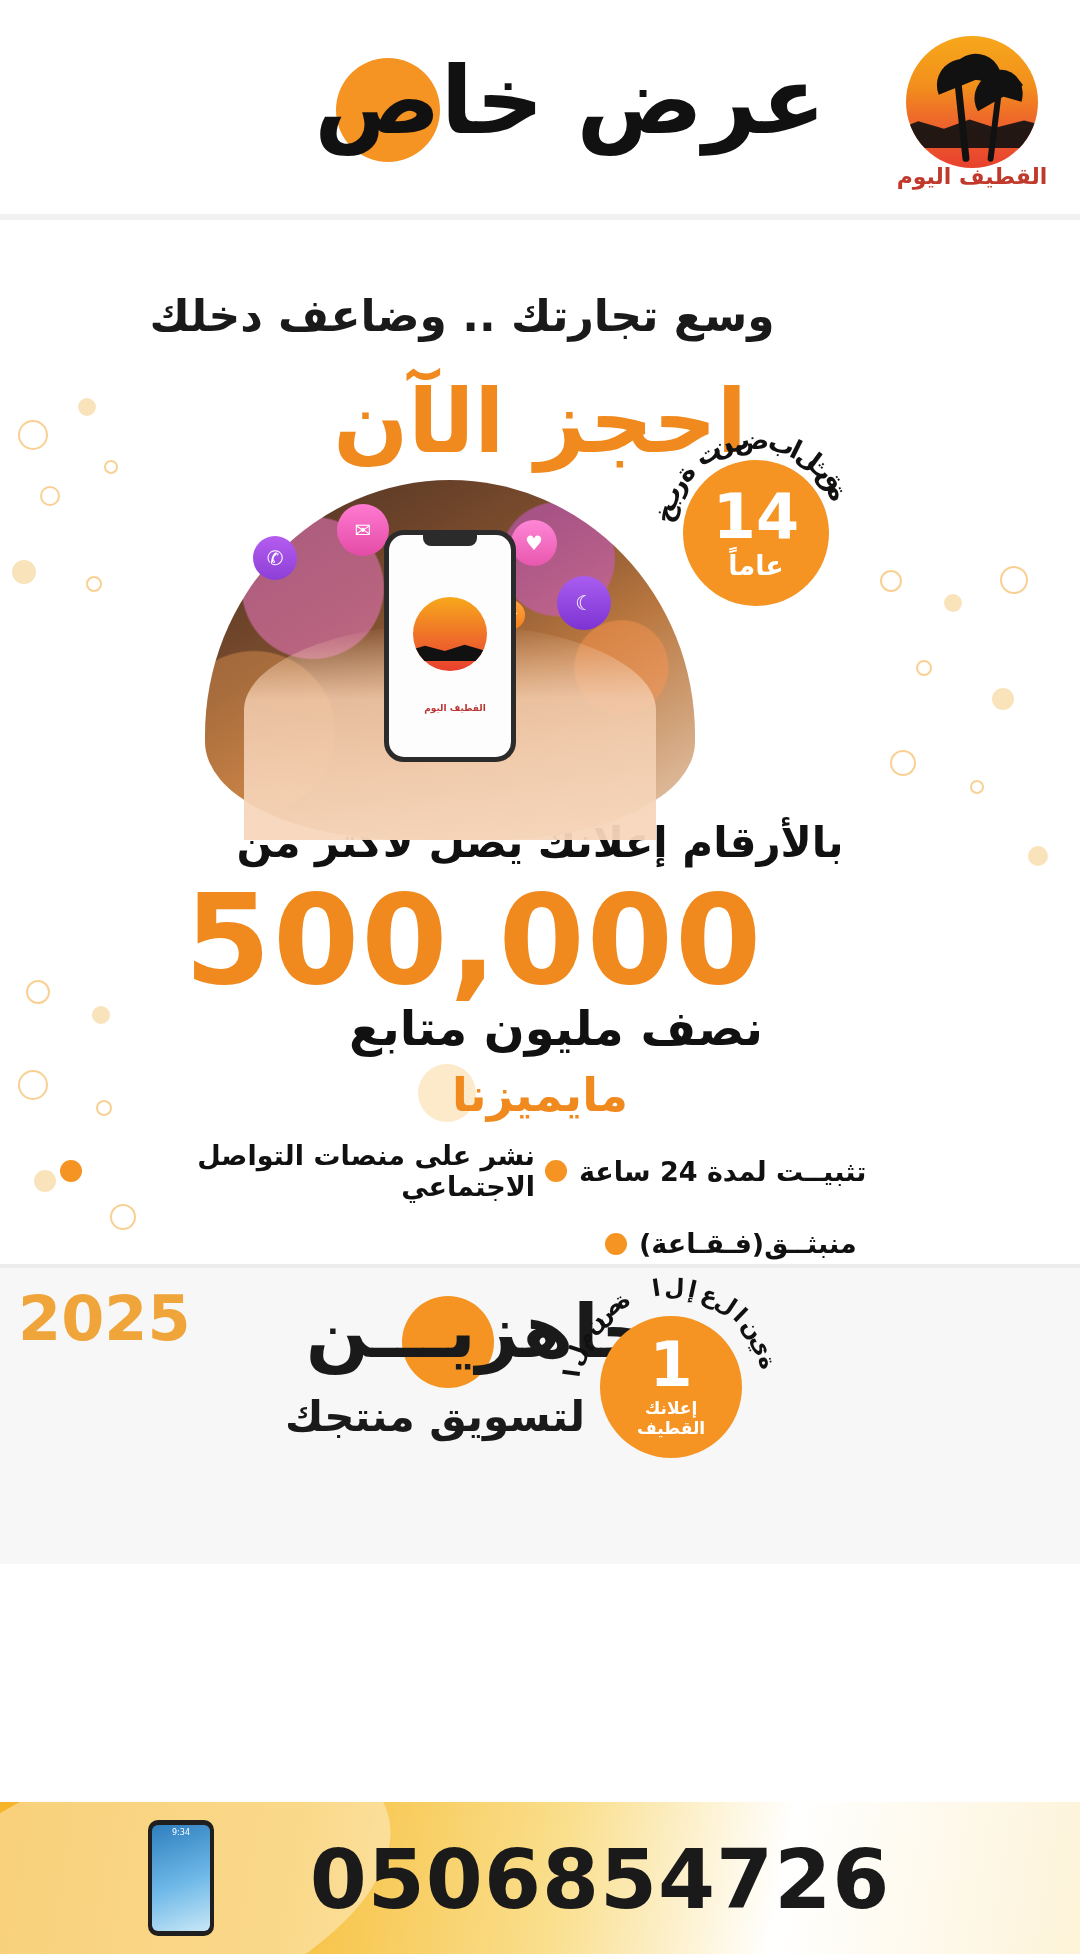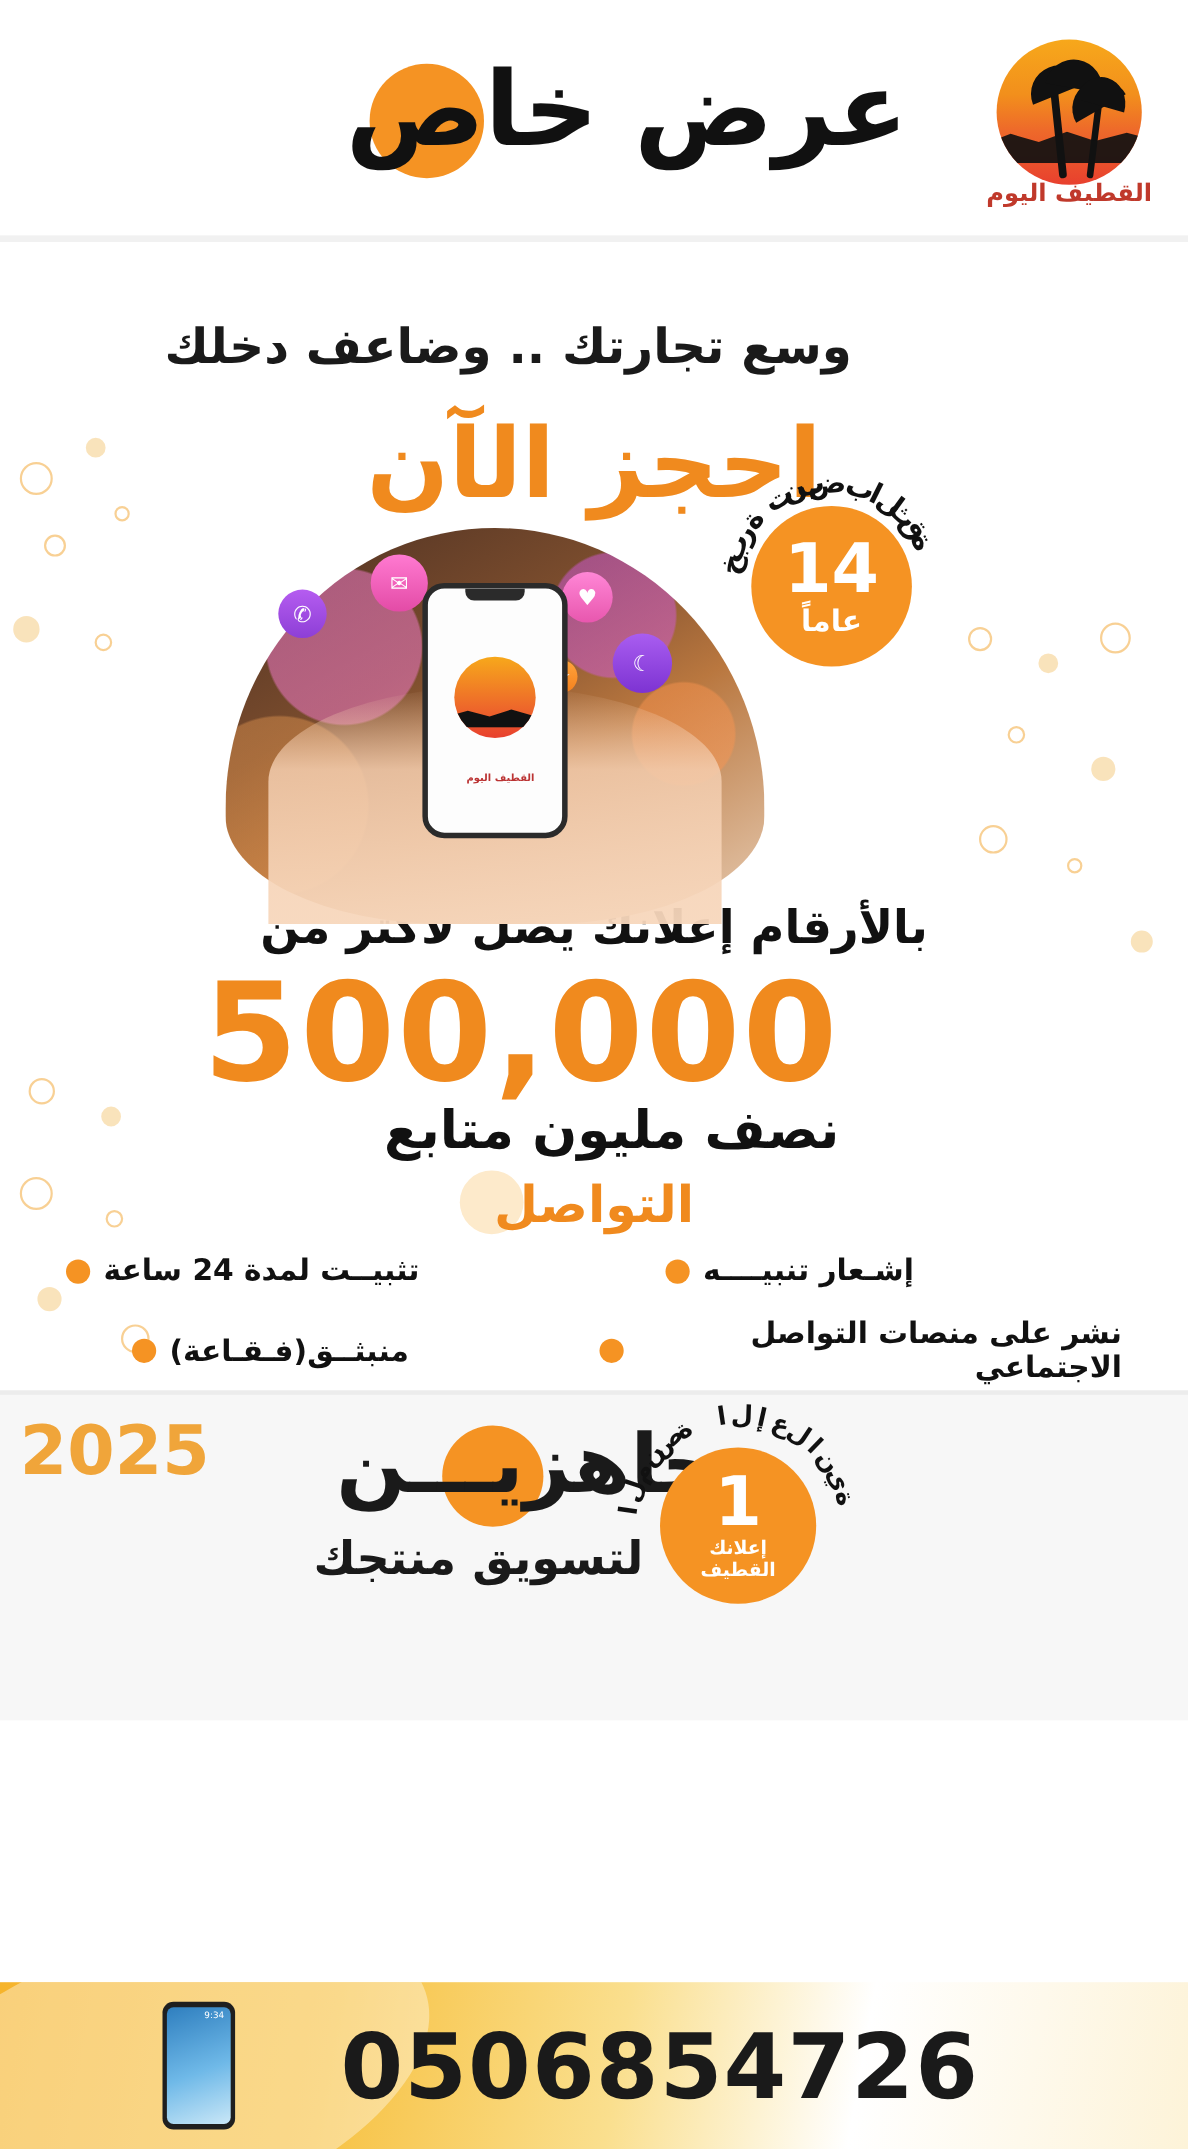--- a/index.html
+++ b/index.html
@@ -420,21 +420,21 @@
   }
   .footer-phone-screen {
     width: 100%; height: 100%;
     border-radius: 6px;
     background: linear-gradient(160deg, #2f7fbf, #6fb9e8 55%, #c9e7f7);
     position: relative;
     overflow: hidden;
   }
   .footer-phone-time {
     position: absolute; top: 3px; left: 0; width: 100%;
-    text-align: center; color: #fff; font-size: 8px; margin-left: 14px;
+    text-align: center; color: #fff; font-size: 8px;
   }
   .footer-number {
     position: absolute;
     top: 30px; left: 0; width: 1080px;
     text-align: center;
     padding-left: 120px;
     font-size: 82px;
     font-weight: bold;
     color: #1a1a1a;
     direction: ltr;
@@ -552,28 +552,24 @@
       <div class="badge14-unit">عاماً</div>
     </div>
   </div>
 
   <div class="num-caption">بالأرقام إعلانك يصل لأكثر من</div>
   <div class="big-number">500,000</div>
   <div class="num-sub">نصف مليون متابع</div>
 
   <div class="features-title">
     <div class="ft-circle"></div>
-    <span>التواصل</span>
+    <span>مايميزنا</span>
   </div>
 
   <div class="feat-grid">
-    <div class="feat right">
-      <span>إشـعار تنبيــــه</span>
-      <span class="bullet"></span>
-    </div>
     <div class="feat left">
       <span>تثبيــت لمدة 24  ساعة</span>
       <span class="bullet"></span>
     </div>
     <div class="feat left">
       <span>نشر على منصات التواصل الاجتماعي</span>
       <span class="bullet"></span>
     </div>
     <div class="feat right">
       <span>منبثــق(فـقـاعة)</span>

